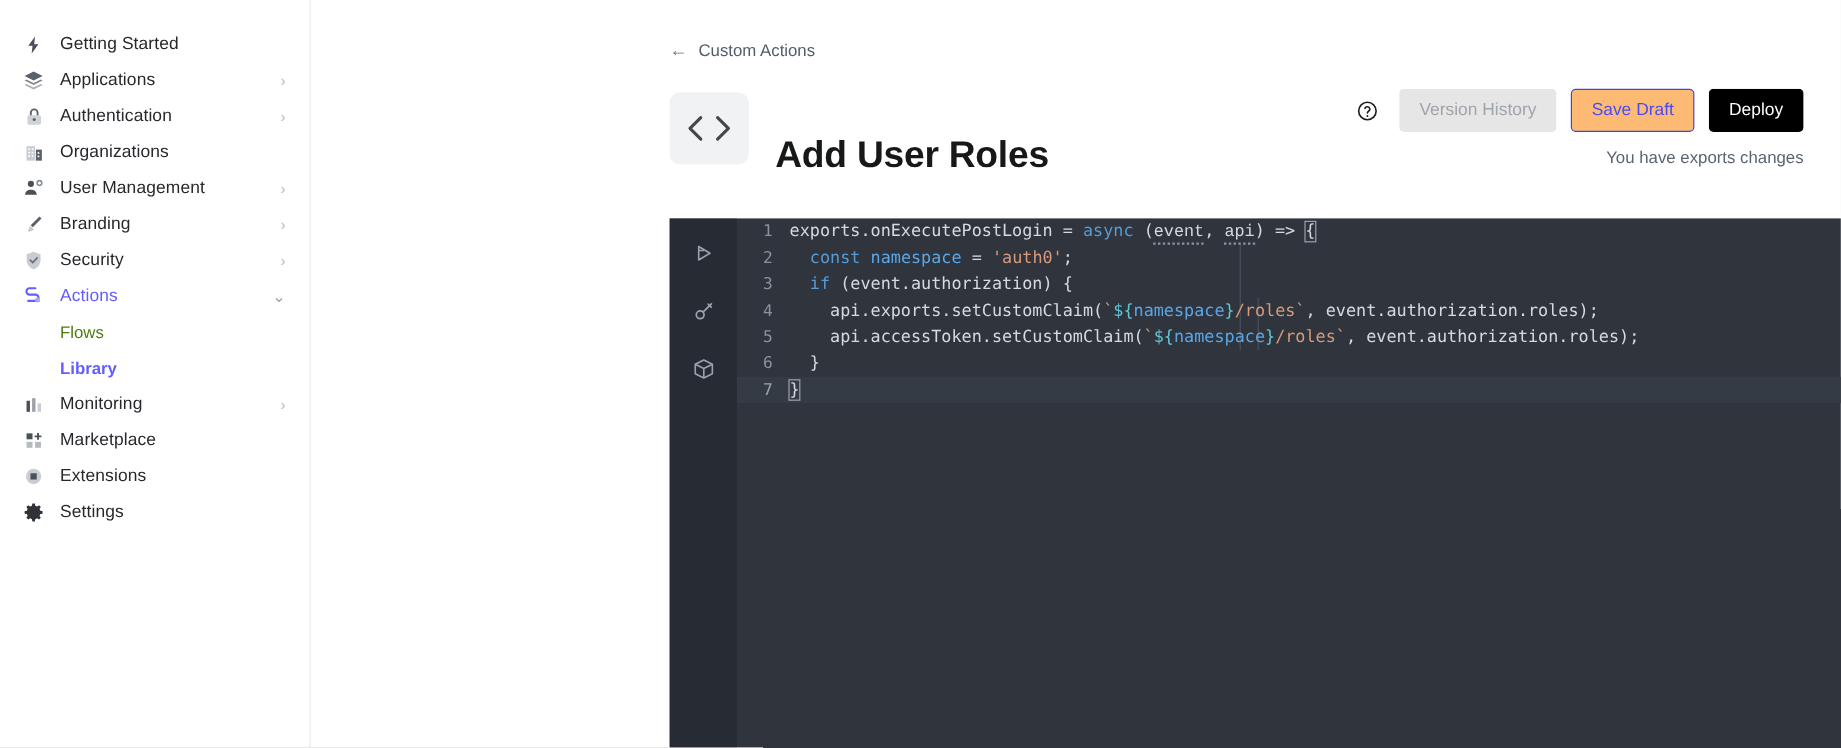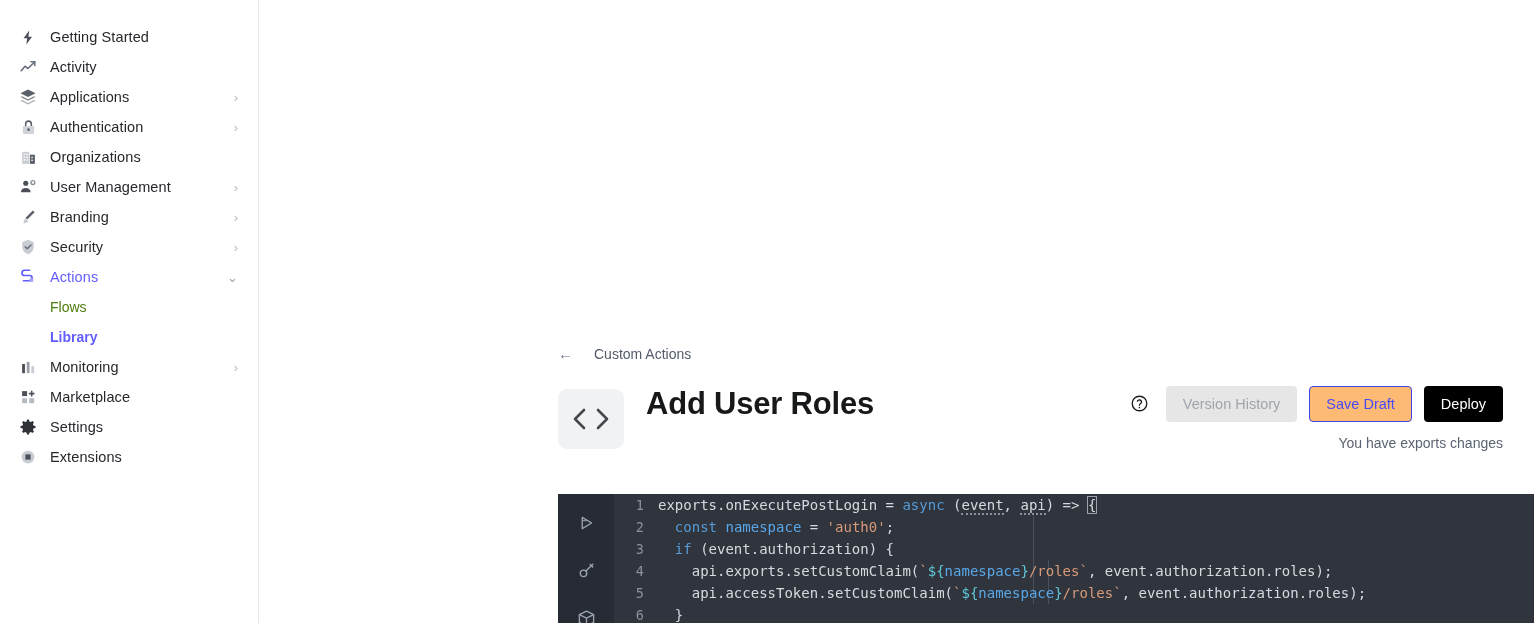--- a/index.html
+++ b/index.html
@@ -4,21 +4,21 @@
 <style>
   * { box-sizing: border-box; }
   html, body {
     margin: 0; padding: 0;
     width: 1534px; height: 623px;
     overflow: hidden;
     background: #ffffff;
     font-family: "Liberation Sans", sans-serif;
     -webkit-font-smoothing: antialiased;
   }
-  #app { display: flex; width: 1534px; height: 623px; align-items: center; }
+  #app { display: flex; width: 1534px; height: 623px; }
 
   
   #sidebar {
     width: 259px; height: 623px; flex: 0 0 259px;
     background: #ffffff;
     border-right: 1px solid #e6e8eb;
     padding-top: 22px;
     overflow: hidden;
   }
   .nav-item {
@@ -60,21 +60,21 @@
 
   
   #main { flex: 1 1 auto; position: relative; background: #ffffff; }
 
   #breadcrumb {
     position: absolute; left: 299px; top: 34px;
     display: flex; align-items: center; gap: 9px;
     cursor: pointer;
   }
   #breadcrumb .arrow { color: #6b7280; font-size: 15px; line-height: 1; }
-  #breadcrumb .txt { font-size: 14px; color: #525c6b; margin-left: 12px; }
+  #breadcrumb .txt { font-size: 14px; color: #525c6b; }
 
   #titlebar {
     position: absolute; left: 299px; top: 75px;
     display: flex; align-items: flex-start;
   }
   #code-badge {
     width: 66px; height: 60px;
     background: #f1f2f4;
     border-radius: 9px;
     display: flex; align-items: center; justify-content: center;
@@ -83,20 +83,21 @@
   }
   #code-badge svg { display: block; }
   #title-block { margin-left: 22px; padding-top: 0px; }
   #page-title {
     font-size: 31px;
     font-weight: bold;
     color: #17181a;
     line-height: 34px;
     letter-spacing: -0.2px;
     white-space: nowrap;
+    margin-top: 37px;
   }
   #page-sub {
     margin-top: 9px;
     font-size: 14.5px;
     color: #667085;
     white-space: nowrap;
   }
 
   #actions-bar {
     position: absolute; right: 31px; top: 74px;
@@ -185,21 +186,21 @@
     color: #d6dae0;
     line-height: 22px;
     letter-spacing: 0px;
   }
   .kw  { color: #569bd6; }
   .var { color: #5aa7e8; }
   .str { color: #d99a7a; }
   .tpl { color: #d99a7a; }
   .intp{ color: #61c6d6; }
   .pl  { color: #d6dae0; }
-  .unused { border-bottom: 2px dotted #8a929e; }
+  .unused { border-bottom: 2px dotted #8a929e; font-family: Liberation Mono, monospace; }
   .bracket-box {
     outline: 1px solid #9aa2ad;
     outline-offset: 0px;
   }
   .indent-guide {
     position: absolute;
     left: 44px;
     width: 1px;
     background: #4a515c;
   }
@@ -218,29 +219,20 @@
 
     <div class="nav-item">
       <span class="ic">
         <svg width="17" height="17" viewBox="0 0 24 24" fill="#4b5058">
             <path d="M13 2L5 13h5l-1 9 8-11h-5l1-9z"></path>
           </svg>
       </span>
       <span class="lbl">Getting Started</span>
     </div>
 
-    <div class="nav-item">
-      <span class="ic">
-        <svg width="18" height="18" viewBox="0 0 24 24" fill="none" stroke="#6b7280" stroke-width="2.2" stroke-linecap="round" stroke-linejoin="round">
-          <polyline points="3,17 8,11 12,14 21,5"></polyline>
-            <polyline points="16,5 21,5 21,10"></polyline>
-        </svg>
-      </span>
-      <span class="lbl">Activity</span>
-    </div>
 
     <div class="nav-item">
       <span class="ic">
         <svg width="18" height="18" viewBox="0 0 24 24" fill="#5a6069">
           <path d="M12 2 2 7l10 5 10-5-10-5z"></path>
             <path d="M2 12l10 5 10-5-2-1-8 4-8-4-2 1z" opacity=".75"></path>
             <path d="M2 17l10 5 10-5-2-1-8 4-8-4-2 1z" opacity=".5"></path>
         </svg>
       </span>
       <span class="lbl">Applications</span>
@@ -352,36 +344,36 @@
           <rect x="3" y="13" width="7" height="7" fill="#b6bac1"></rect>
           <rect x="13" y="13" width="7" height="7" fill="#b6bac1"></rect>
           <path d="M16.5 2.5v8M12.5 6.5h8" stroke="#4b5058" stroke-width="2.2" fill="none"></path>
         </svg>
       </span>
       <span class="lbl">Marketplace</span>
     </div>
 
     <div class="nav-item">
       <span class="ic">
+        <svg width="18" height="18" viewBox="0 0 24 24">
+          <circle cx="12" cy="12" r="8.5" fill="#c9ccd2"></circle>
+          <rect x="8.5" y="8.5" width="7" height="7" fill="#4b5058"></rect>
+        </svg>
+      </span>
+      <span class="lbl">Extensions</span>
+    </div>
+
+    <div class="nav-item">
+      <span class="ic">
         <svg width="18" height="18" viewBox="0 0 24 24" fill="#2f3338">
           <path d="M12 8.2A3.8 3.8 0 1 0 12 15.8 3.8 3.8 0 0 0 12 8.2zm0 6a2.2 2.2 0 1 1 0-4.4 2.2 2.2 0 0 1 0 4.4z"></path>
           <path d="M10.6 2h2.8l.4 2.5 2.1.9 2.1-1.4 2 2-1.4 2.1.9 2.1 2.5.4v2.8l-2.5.4-.9 2.1 1.4 2.1-2 2-2.1-1.4-2.1.9-.4 2.5h-2.8l-.4-2.5-2.1-.9-2.1 1.4-2-2 1.4-2.1-.9-2.1L2 13.4v-2.8l2.5-.4.9-2.1L4 6l2-2 2.1 1.4 2.1-.9z"></path>
         </svg>
       </span>
       <span class="lbl">Settings</span>
-    </div>
-
-    <div class="nav-item">
-      <span class="ic">
-        <svg width="18" height="18" viewBox="0 0 24 24">
-          <circle cx="12" cy="12" r="8.5" fill="#c9ccd2"></circle>
-          <rect x="8.5" y="8.5" width="7" height="7" fill="#4b5058"></rect>
-        </svg>
-      </span>
-      <span class="lbl">Extensions</span>
     </div>
   </nav>
 
   <section id="main">
 
     <div id="breadcrumb">
       <span class="arrow">←</span>
       <span class="txt">Custom Actions</span>
     </div>
 

